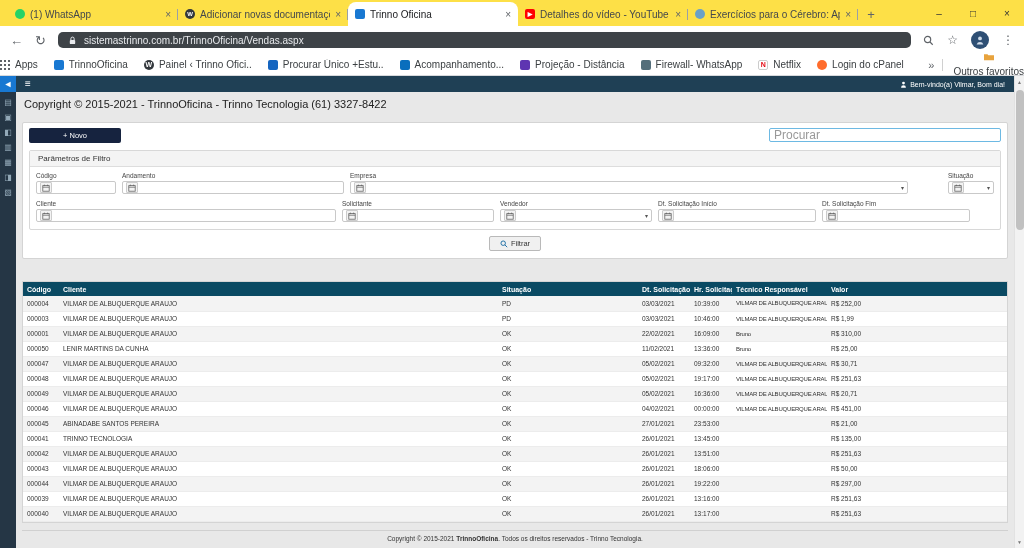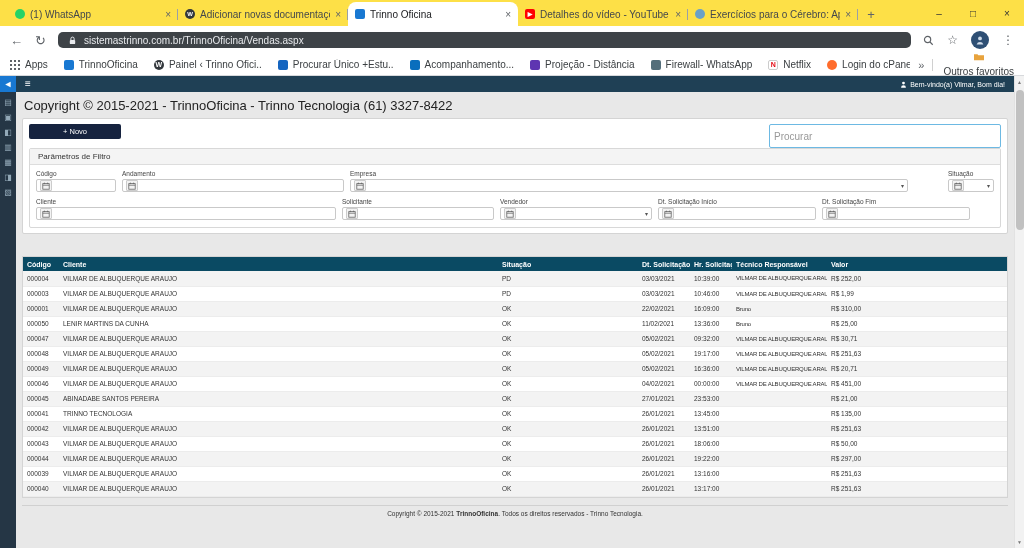--- a/index.html
+++ b/index.html
@@ -24,21 +24,21 @@
   .toolbar { height:28px; background:#fff; display:flex; align-items:center; padding:0 10px; gap:12px; flex:none; }
   .nav-ico { font-size:13px; color:#5f6368; line-height:1; }
   .omnibox { flex:1; height:16px; background:#3e4347; border-radius:5px; display:flex; align-items:center;
              padding:0 10px; gap:7px; color:#e8eaed; font-size:10px; }
   .tb-right { display:flex; align-items:center; gap:13px; }
   .star { font-size:12px; color:#5f6368; }
   .dots { font-size:12px; color:#5f6368; }
   .avatar { width:18px; height:18px; border-radius:50%; background:#2e4f74; display:flex; align-items:center; justify-content:center; }
 
   .bookmarks { height:22px; background:#fff; border-bottom:1px solid #d7d9dc; display:flex; align-items:center;
-               padding:0 10px; gap:0; font-size:10px; color:#3c4043; flex:none; }
+               padding:0 0; gap:0; font-size:10px; color:#3c4043; flex:none; }
   .bm-items { display:flex; align-items:center; gap:16px; flex:1; overflow:hidden; }
   .bm { display:flex; align-items:center; gap:5px; white-space:nowrap; }
   .bfav { width:10px; height:10px; border-radius:2px; display:flex; align-items:center; justify-content:center;
           font-size:7px; font-weight:bold; line-height:1; flex:none; }
   .bfav.grid { background:radial-gradient(#5f6368 1.1px, transparent 1.1px); background-size:4px 4px; background-position:center; border-radius:0; }
   .bm-chevron { font-size:11px; color:#5f6368; margin:0 8px; }
   .bm-sep { width:1px; height:12px; background:#d0d0d0; margin-right:10px; }
   .bm-others { display:flex; align-items:center; gap:5px; white-space:nowrap;flex-direction:column; }
 
   
@@ -46,30 +46,30 @@
   .app-sidebar { width:16px; background:#253645; display:flex; flex-direction:column; align-items:center; flex:none; }
   .app-logo { width:16px; height:16px; background:#1878d2; color:#fff; font-size:9px; display:flex; align-items:center;
               justify-content:center; font-weight:bold; }
   .side-ico { color:#93a9b8; font-size:8px; margin-top:7px; line-height:1; }
   .app-main { flex:1; display:flex; flex-direction:column; min-width:0; }
   .app-topbar { height:16px; background:#1f4055; color:#fff; display:flex; align-items:center; padding:0 9px; flex:none; }
   .hamburger { font-size:10px; line-height:1; }
   .welcome { margin-left:auto; font-size:7px; display:flex; align-items:center; gap:3px; }
 
   .content { flex:1; padding:5px 6px; overflow:hidden; }
-  .copy-top { font-size:13px; color:#222; margin:1px 0 5px 2px; }
+  .copy-top { font-size:11px; color:#222; margin:1px 0 12px 2px; }
 
   .panel { background:#fff; border:1px solid #d4d4d4; border-radius:2px; }
   .panel-hd { background:#f4f4f4; border-bottom:1px solid #ddd; padding:3px 8px; font-size:8px; color:#333; }
   .panel-bd { padding:5px 6px; }
 
-  .vendas-toolbar { display:flex; align-items:flex-start; justify-content:space-between; }
+  .vendas-toolbar { display:flex; align-items:flex-start; justify-content:space-between; margin-bottom:7px; }
   .btn-novo { background:#16233f; color:#fff; border:none; font-size:7.5px; padding:3px 0; width:92px;
               border-radius:2px; font-family:inherit; }
-  .search-inp { width:232px; height:24px; border:1px solid #6db9e3; border-radius:2px; font-size:10px; padding:0 4px;
+  .search-inp { width:232px; height:14px; border:1px solid #6db9e3; border-radius:2px; font-size:12px; padding:0 4px;
                 font-family:inherit; color:#333; outline:none; }
   .search-inp::placeholder { color:#999; }
 
   .filter-panel { border:1px solid #d8d8d8; }
   .frow { display:flex; gap:6px; margin-bottom:6px; align-items:flex-end; }
   .field { display:flex; flex-direction:column; }
   .field label { font-size:6.5px; color:#444; margin-bottom:2px; }
   .ctrl { height:13px; border:1px solid #c9c9c9; border-radius:2px; background:#fff; font-size:7px; color:#333;
           display:flex; align-items:center; padding:0 3px; gap:3px; }
   .caret { margin-left:auto; font-size:6px; color:#555; }
@@ -405,20 +405,29 @@
                             <line x1="7" y1="0.8" x2="7" y2="2.6" stroke="#666" stroke-width="1"></line>
                           </svg>
       </span>
 
     </div>
   </div>
 </div>
               </div>
             </div>
 
+            <div class="filtrar-wrap">
+              <button class="btn-filtrar">
+                <svg width="8" height="8" viewBox="0 0 10 10">
+                    <circle cx="4" cy="4" r="2.8" fill="none" stroke="#1d6fa5" stroke-width="1.2"></circle>
+                    <line x1="6.1" y1="6.1" x2="9" y2="9" stroke="#1d6fa5" stroke-width="1.2"></line>
+                  </svg>
+                <span>Filtrar</span>
+              </button>
+            </div>
           </div>
         </div>
 
         <div class="tbl-wrap">
           <table class="sales">
             <colgroup>
               <col class="cg-codigo">
                 <col>
                 <col class="cg-situacao">
                 <col class="cg-dt">

